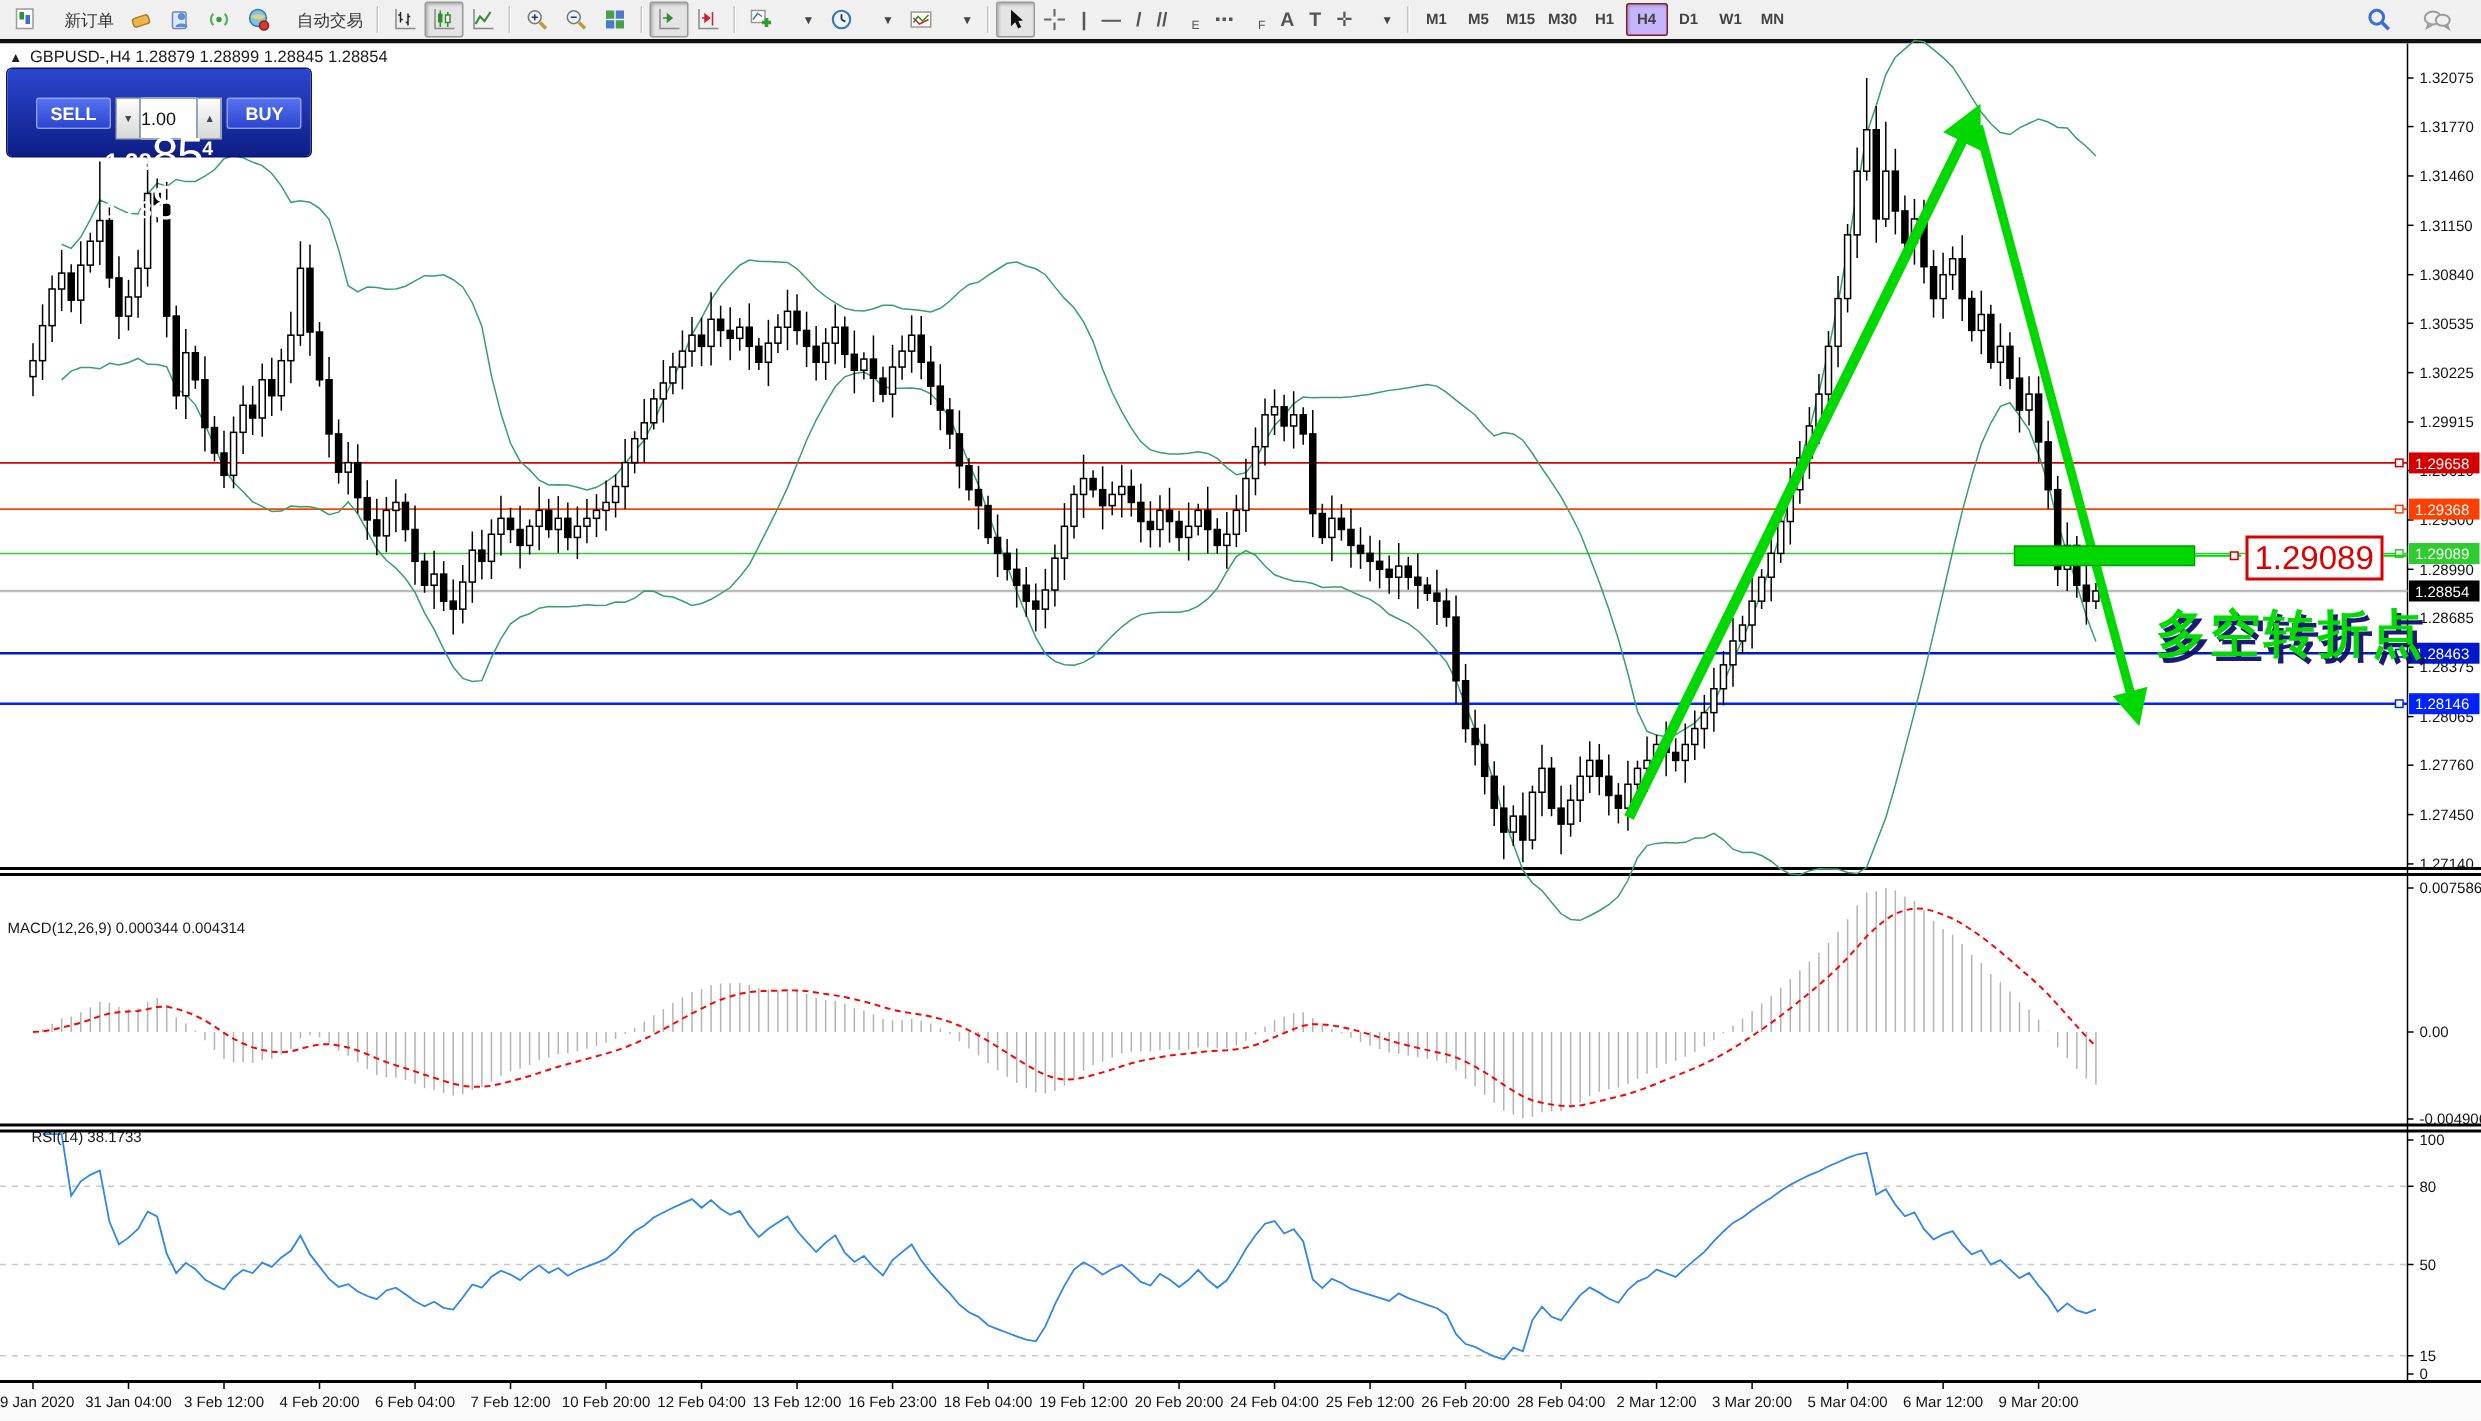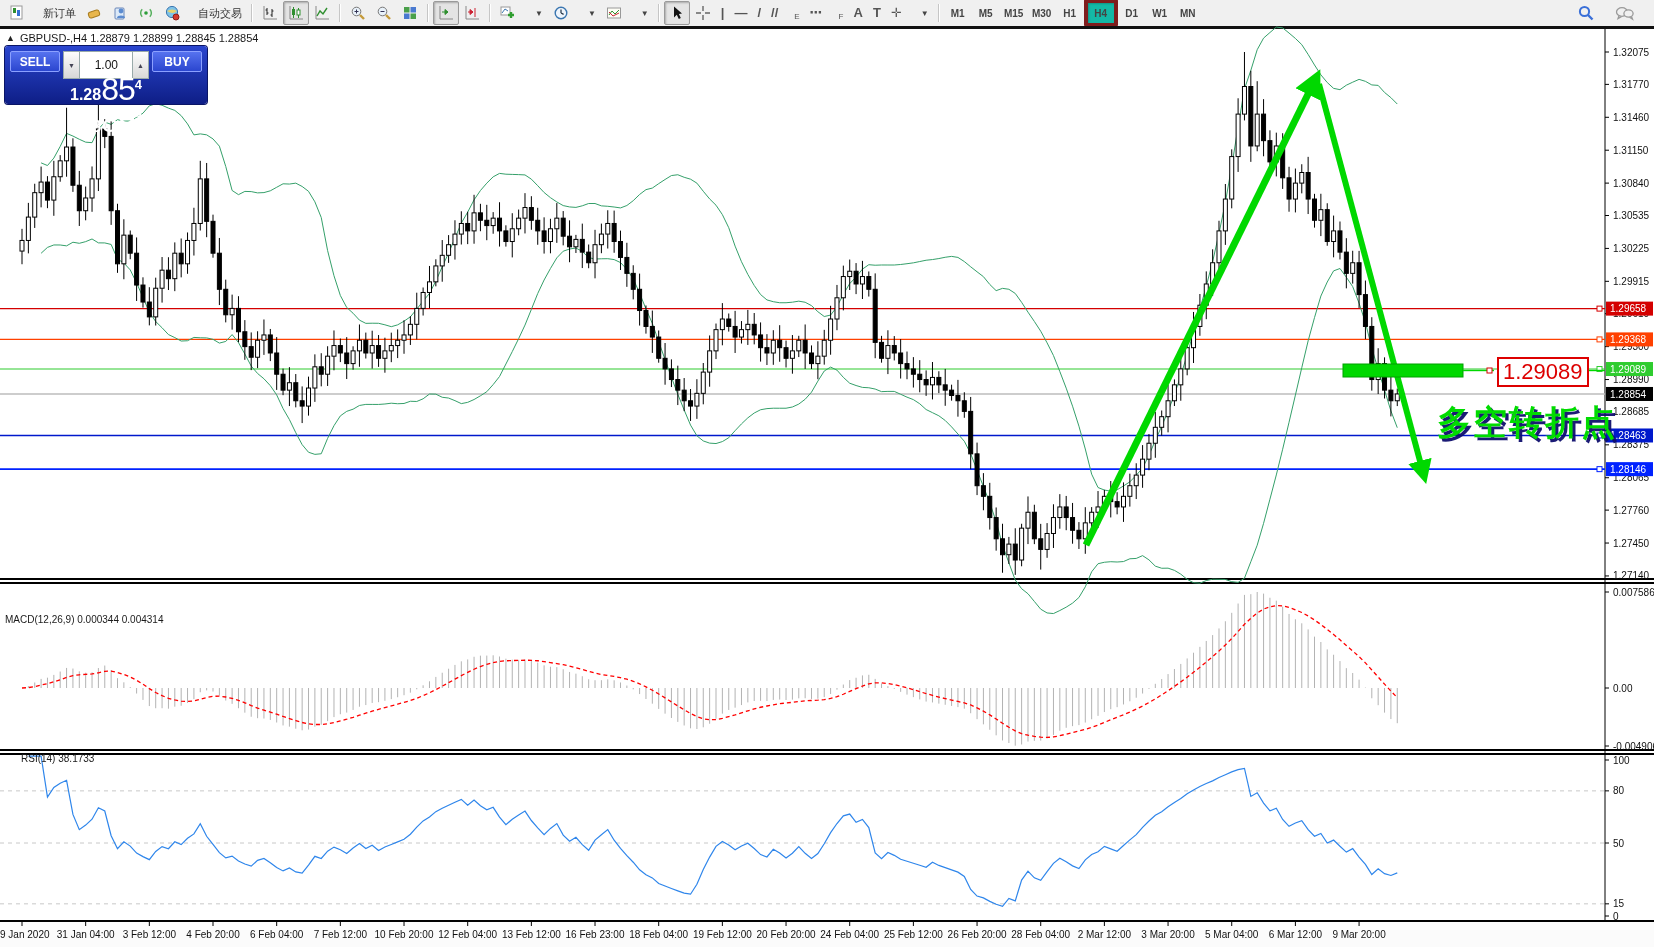--- a/index.html
+++ b/index.html
@@ -10,32 +10,32 @@
     display:flex;align-items:center;padding-left:4px;box-sizing:border-box;font-size:11px;color:#333;}
   .tsep{width:1px;height:18px;background:#c6c6c6;border-right:1px solid #fff;margin:0 4px;flex:0 0 auto;}
   .tbtn{height:22px;display:flex;align-items:center;gap:18px;padding:0 4px;border:1px solid transparent;
     border-radius:2px;cursor:default;flex:0 0 auto;}
   .tbtn.active{background:#e4e4e4;border:1px solid #9a9a9a;box-shadow:inset 1px 1px 2px rgba(0,0,0,.25);}
   .tbtn .glyph{font-size:13px;color:#555;font-weight:bold;line-height:14px;}
   .tbtn .sub{font-size:8px;color:#555;margin-left:-2px;margin-top:6px;}
   .tbtn .dd{font-size:8px;color:#444;margin-left:1px;}
   .tbtf{width:26px;height:20px;display:flex;align-items:center;justify-content:center;
     font-size:10px;font-weight:bold;color:#444;border:1px solid transparent;border-radius:2px;flex:0 0 auto;}
-  .tbtf.active{background:#14b8a6;border:4px solid #7f1d1d;box-shadow:inset 1px 1px 2px rgba(0,0,0,.2);}
+  .tbtf.active{background:#c4b5fd;border:1px solid #7f1d1d;box-shadow:inset 1px 1px 2px rgba(0,0,0,.2);}
   #tb-right{margin-left:auto;display:flex;align-items:center;gap:10px;padding-right:14px;}
   
   #chart-svg{position:absolute;left:0;top:0;}
   #symbol-title{position:absolute;left:6px;top:32px;font-size:11px;color:#1a1a1a;display:flex;gap:5px;align-items:center;}
   #collapse-tri{font-size:9px;color:#222;}
   #macd-label,#rsi-label{position:absolute;left:5px;font-size:10px;color:#1a1a1a;}
   #macd-label{top:614px;}
   #rsi-label{top:753px;padding-left:16px;}
   
   #order-panel{position:absolute;left:5px;top:46px;width:202px;height:58px;border-radius:3px;
-    background:linear-gradient(#2b46cf,#0e1e86);box-shadow:0 0 0 1px #0a1566;padding:5px;box-sizing:border-box;}
+    background:linear-gradient(#2b46cf,#0e1e86);box-shadow:0 0 0 1px #0a1566;padding:19px;box-sizing:border-box;}
   #op-row1{display:flex;gap:3px;height:21px;}
   .op-btn{flex:0 0 48px;display:flex;align-items:center;justify-content:center;color:#fff;
     font-size:12px;font-weight:bold;background:linear-gradient(#5672ef,#2b46cf);
     border:1px solid #8ba0ff;border-radius:2px;}
   #op-vol{flex:1;display:flex;height:28px;}
   .spin{width:15px;background:linear-gradient(#fdfdfd,#d8d8d8);border:1px solid #9aa;color:#445;
     font-size:7px;display:flex;align-items:center;justify-content:center;}
   #vol-field{flex:1;background:#fff;border-top:1px solid #9aa;border-bottom:1px solid #9aa;
     font-size:12px;color:#111;display:flex;align-items:center;justify-content:flex-end;padding-right:14px;}
   #op-row2{display:flex;height:31px;margin-top:1px;flex-direction:column;}

